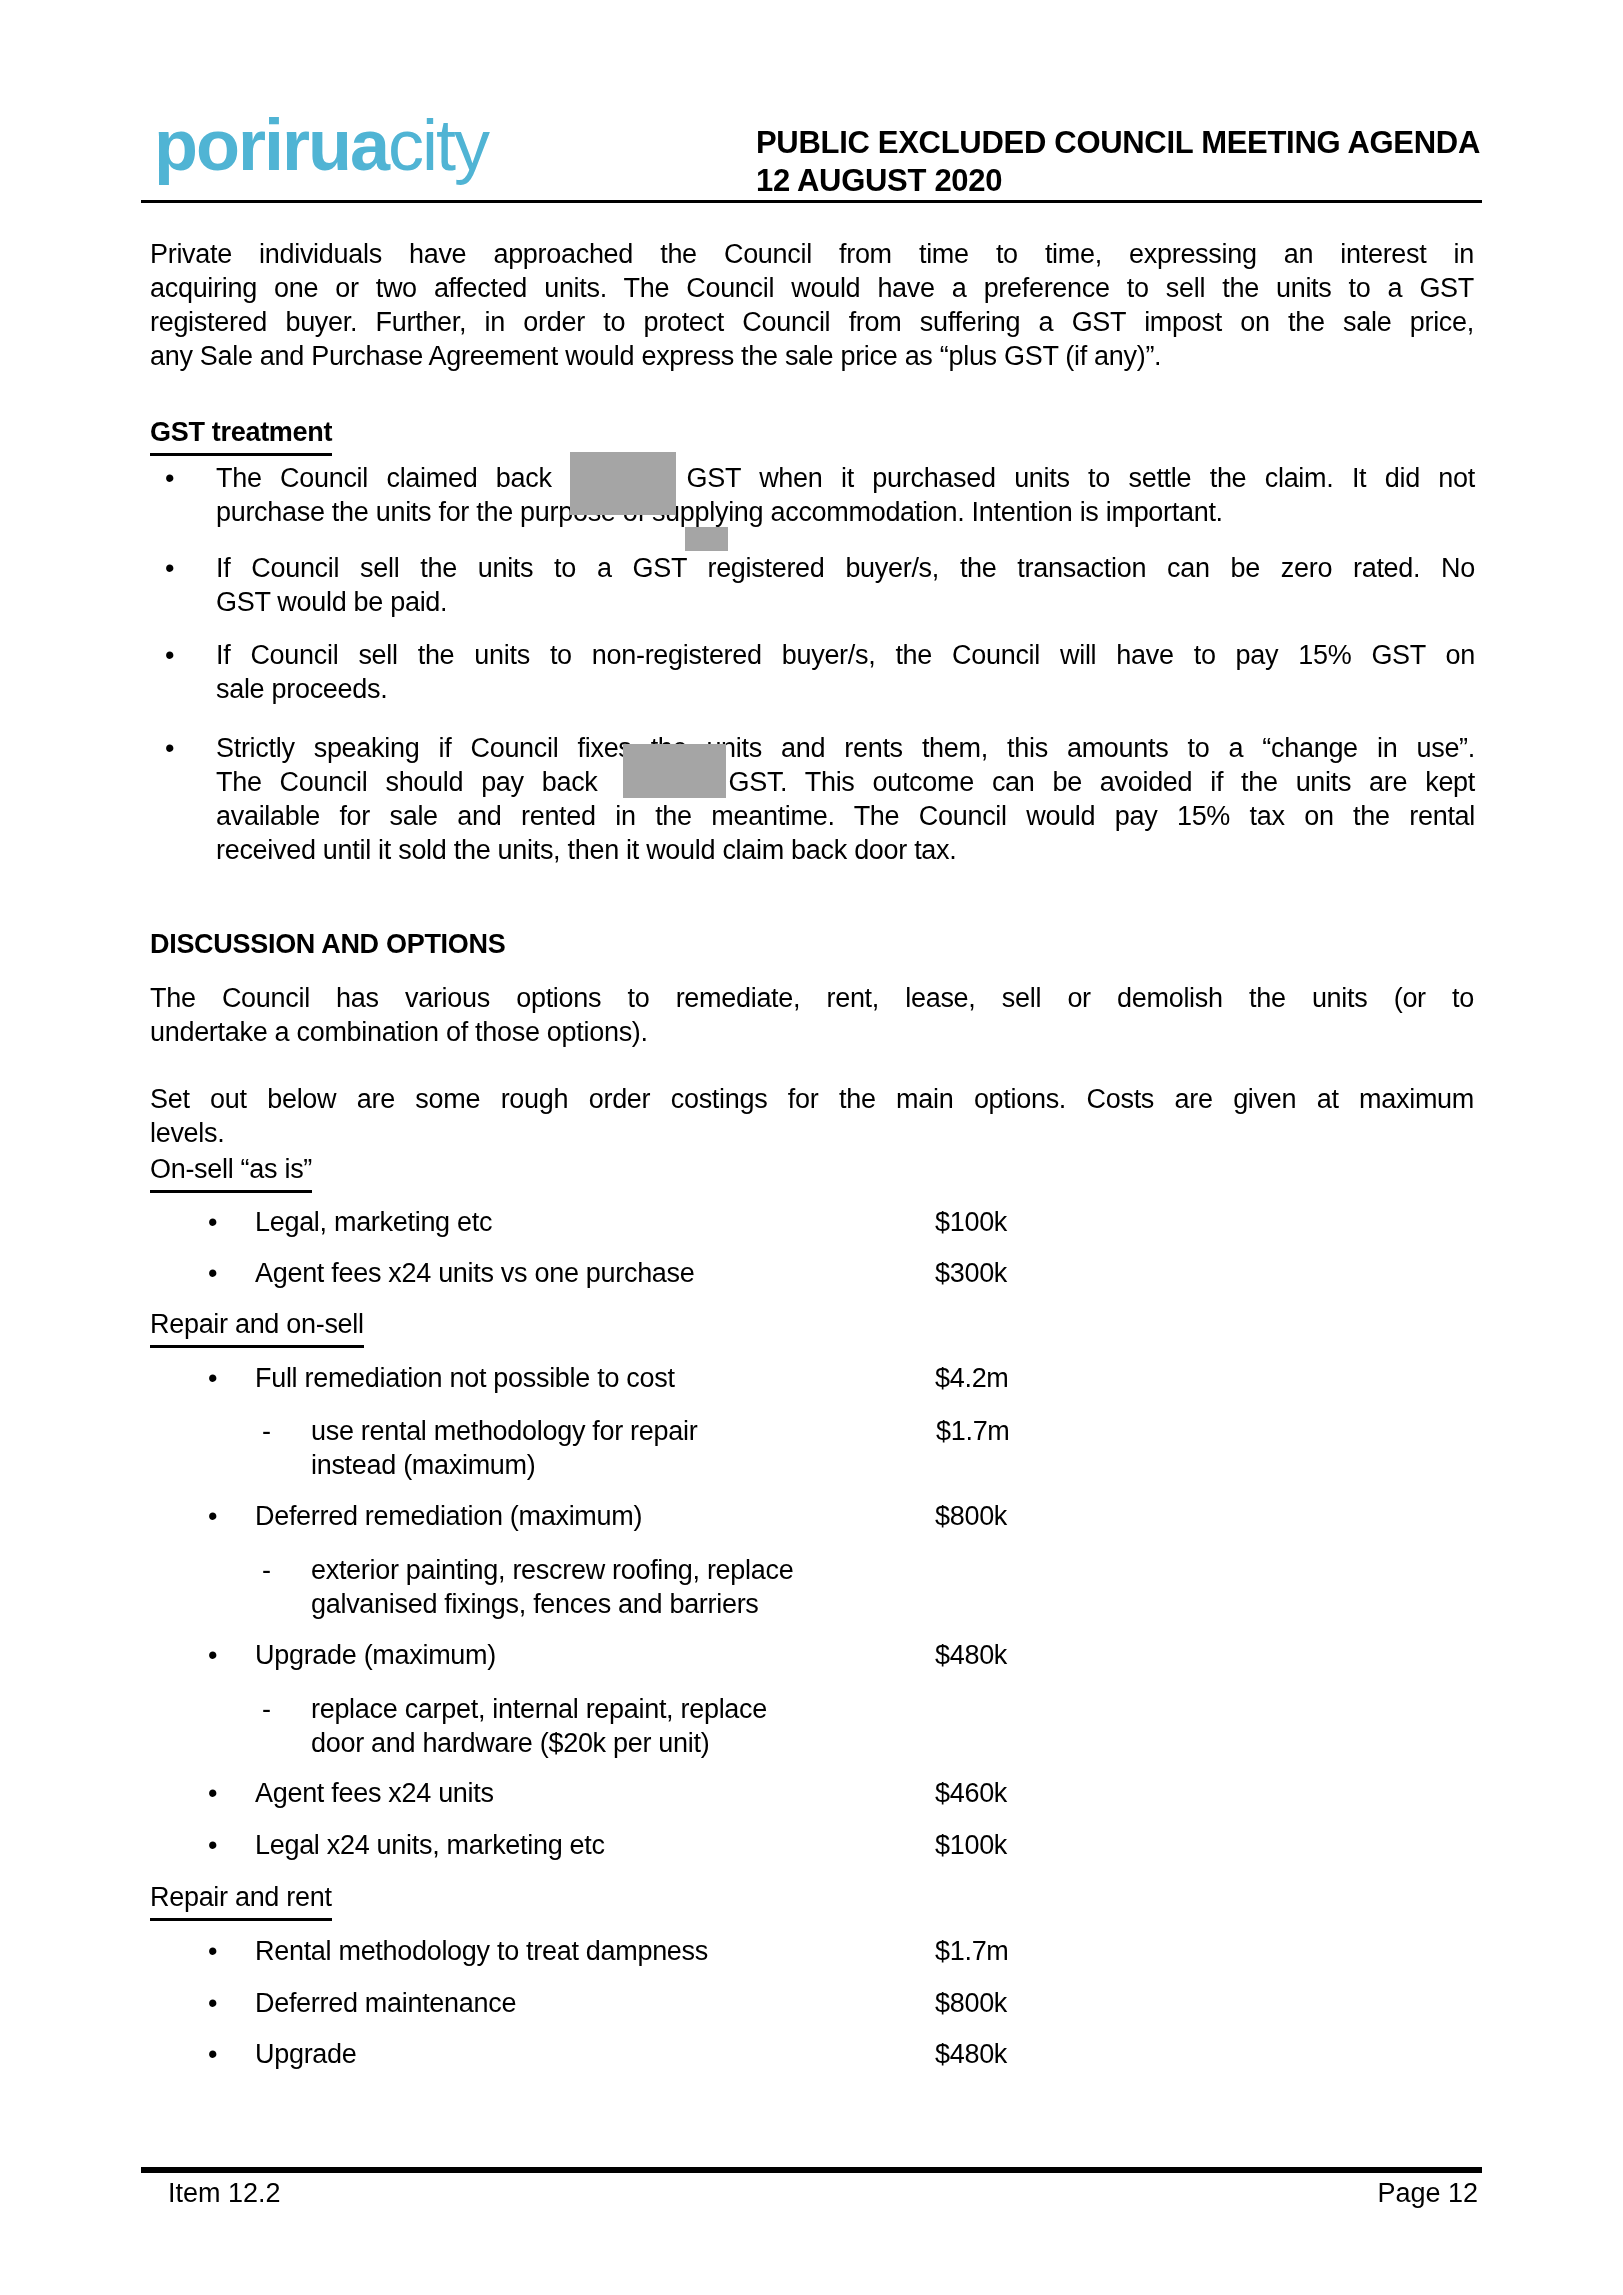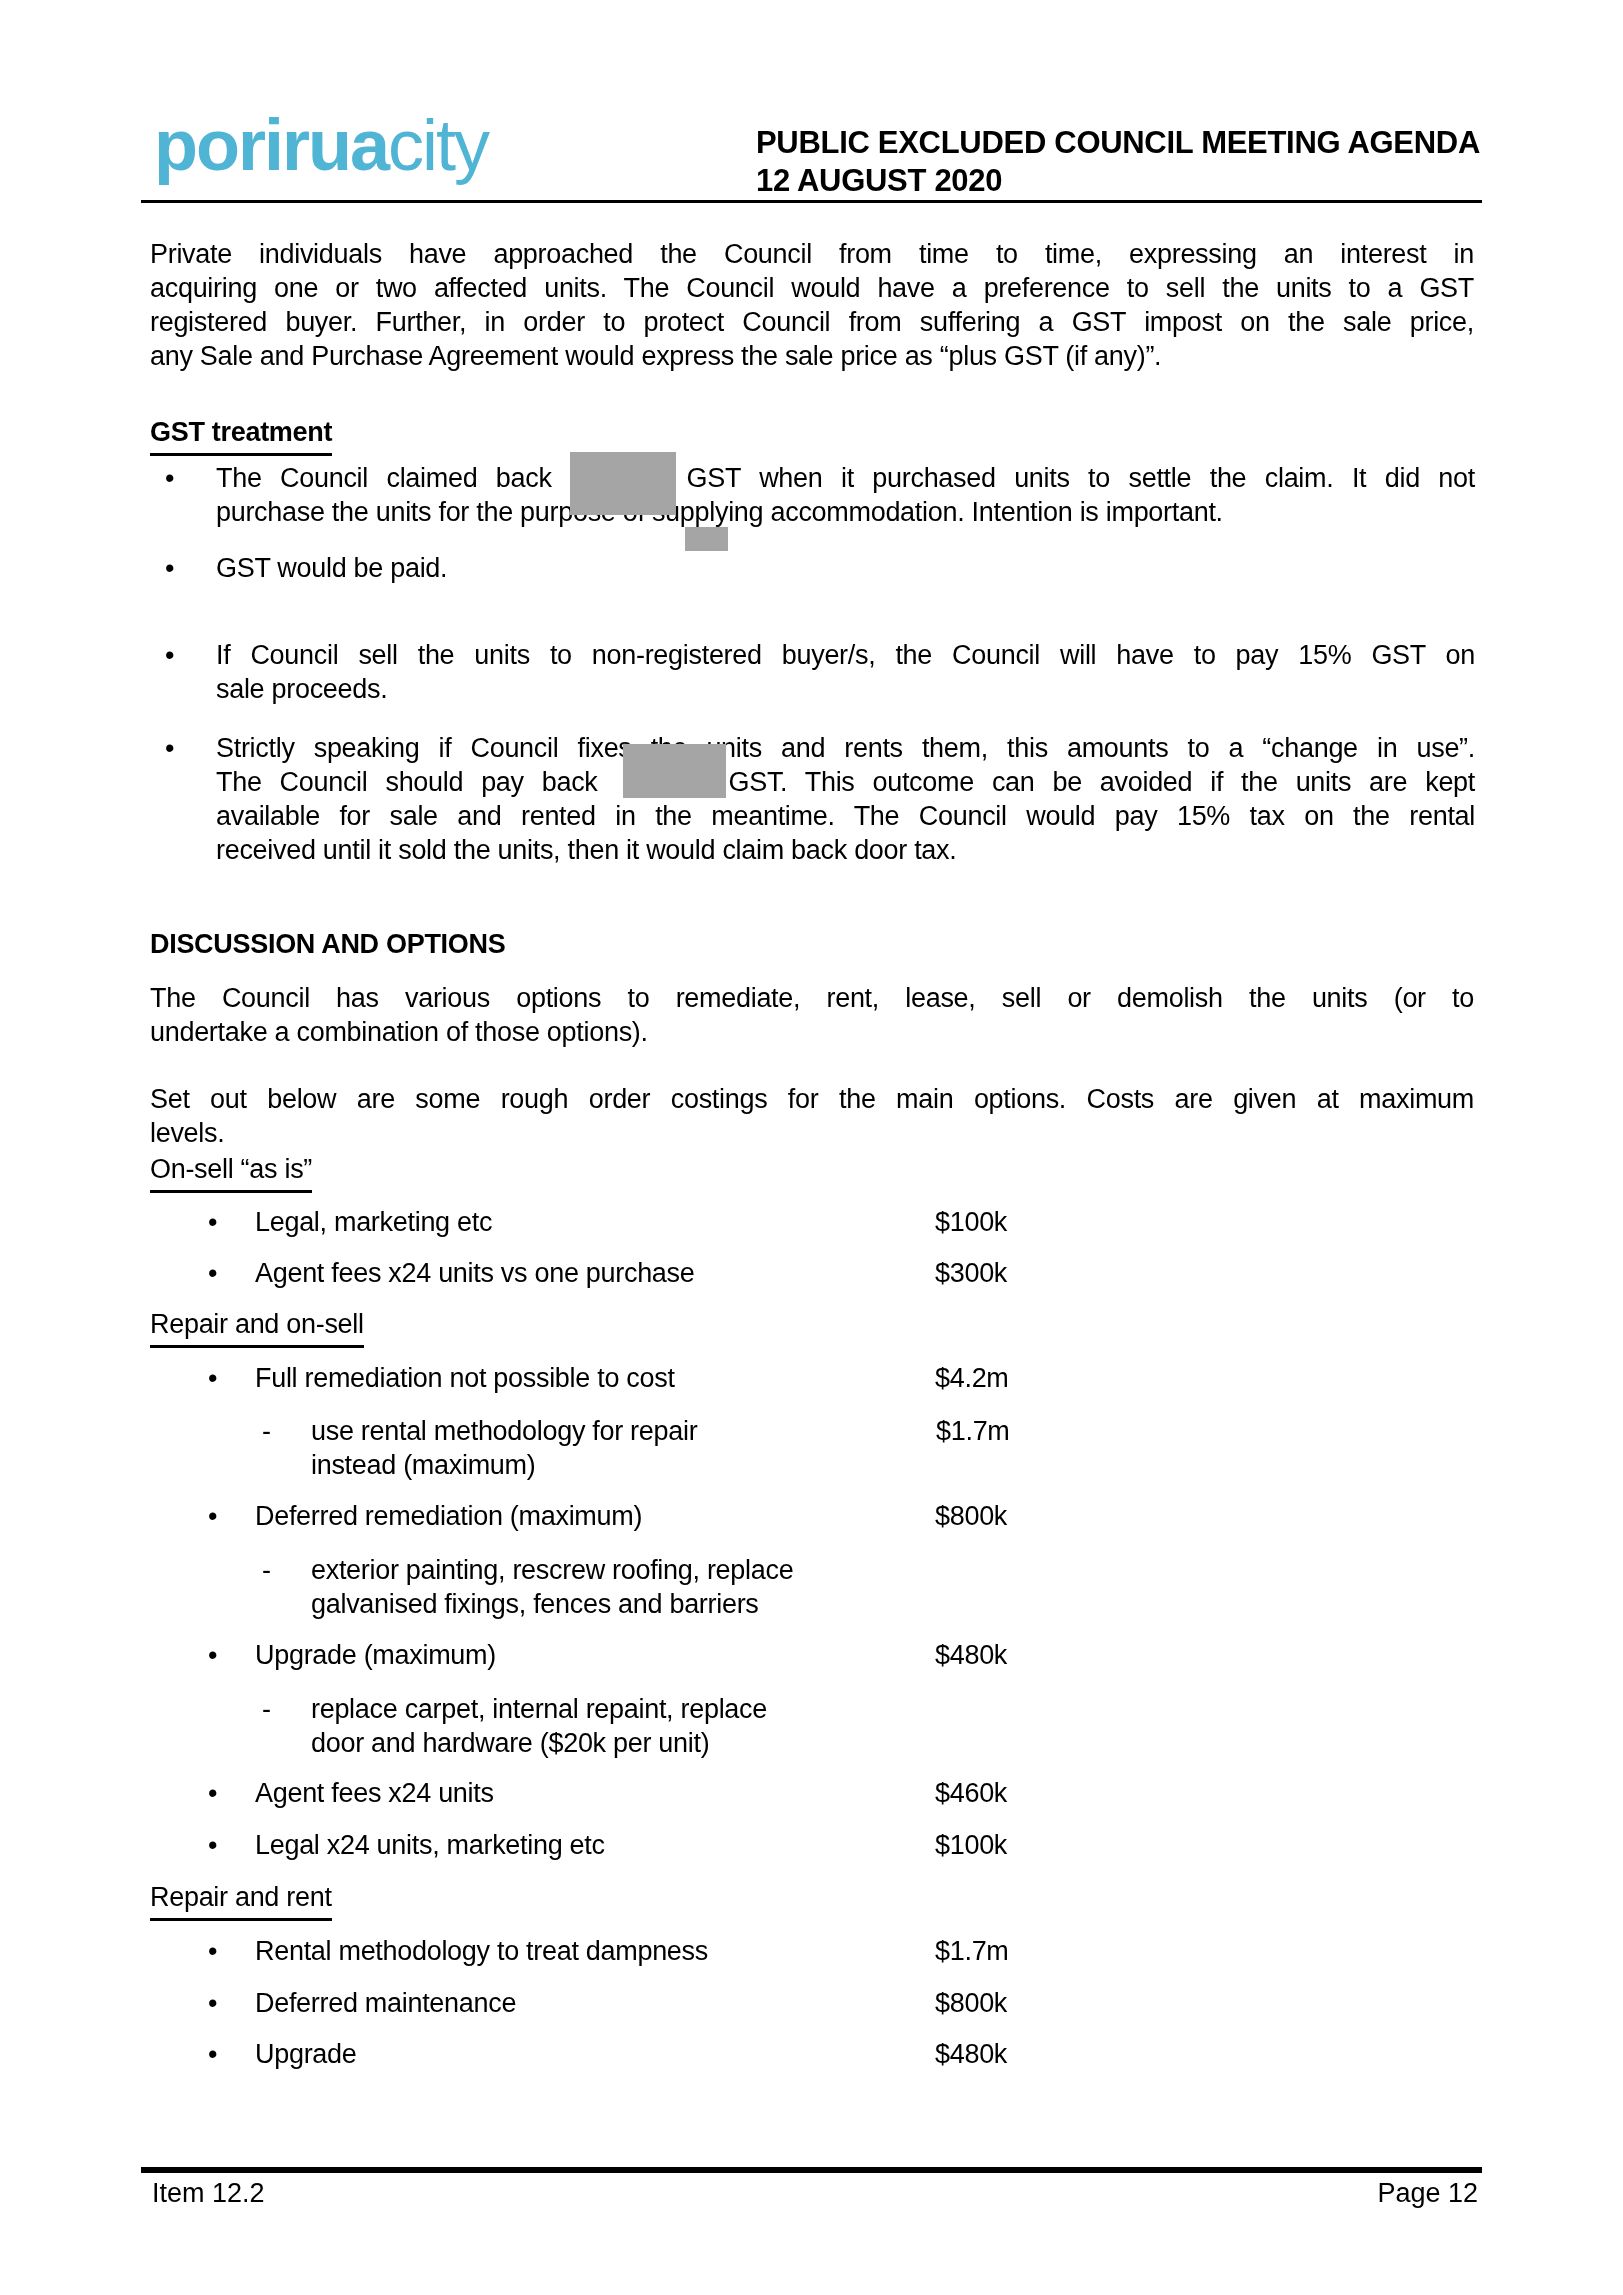--- a/index.html
+++ b/index.html
@@ -62,20 +62,21 @@
   </div>
 
   <div class="abs gst-bullet body-text" style="top:461px;">
     <span class="marker">•</span>
     <div class="jl"><span>The Council claimed back</span> <span class="gap1"></span> <span>GST when it purchased units to settle the claim. It did not</span></div>
     <div class="ll">purchase the units for the purpose of supplying accommodation. Intention is important.</div>
   </div>
 
   <div class="abs gst-bullet body-text" style="top:551px;">
     <span class="marker">•</span>
+    <div class="jl">If Council sell the units to a GST registered buyer/s, the transaction can be zero rated. No</div>
     <div class="ll">GST would be paid.</div>
   </div>
 
   <div class="abs gst-bullet body-text" style="top:638px;">
     <span class="marker">•</span>
     <div class="jl">If Council sell the units to non-registered buyer/s, the Council will have to pay 15% GST on</div>
     <div class="ll">sale proceeds.</div>
   </div>
 
   <div class="abs gst-bullet body-text" style="top:731px;">
@@ -187,17 +188,17 @@
     <span class="cost">$800k</span>
   </div>
 
   <div class="abs cost-row body-text" style="top:2037px;">
     <span class="marker">•</span>
     <div class="ll">Upgrade</div>
     <span class="cost">$480k</span>
   </div>
 
   <div class="abs rule" style="left:141px; top:2167px; width:1341px; height:5.9px;"></div>
-  <div class="abs footer-text" style="left:152px; top:2176px;">Item 12.2</div>
+  <div class="abs footer-text" style="left:168px; top:2176px;">Item 12.2</div>
   <div class="abs footer-text" style="right:145px; top:2176px;">Page 12</div>
 
 </div>
 
 
 </body></html>

